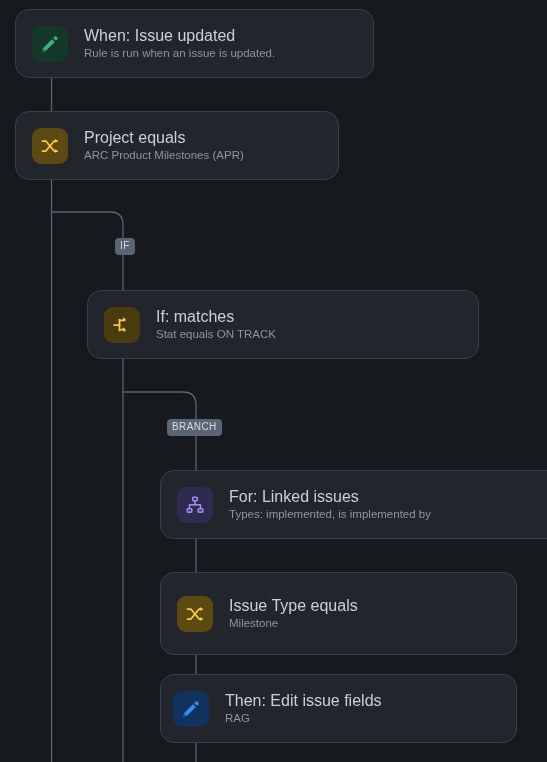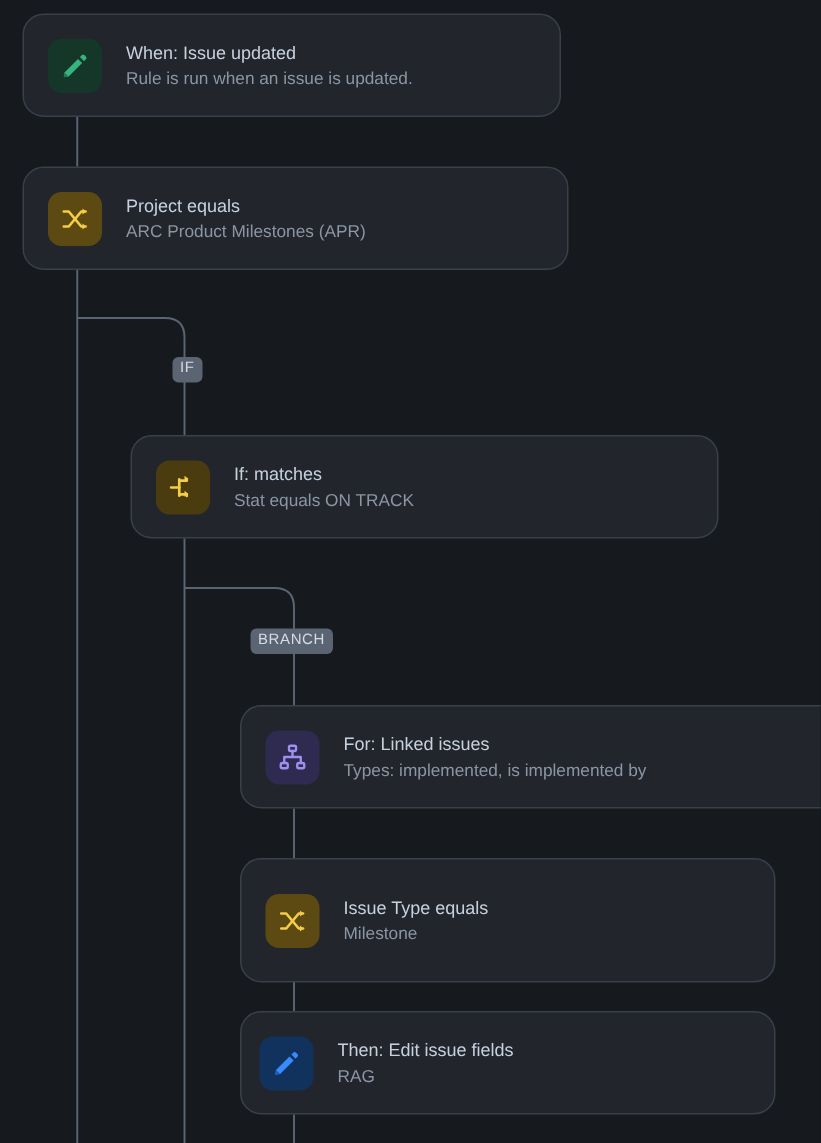--- a/index.html
+++ b/index.html
@@ -51,21 +51,21 @@
     margin-right: 16px;
   }
   .card-text {
     display: flex;
     flex-direction: column;
     justify-content: center;
     overflow: hidden;
   }
   .card-title {
     color: #c7d1de;
-    font-size: 12px;
+    font-size: 16px;
     line-height: 17px;
     white-space: nowrap;
   }
   .card-sub {
     color: #8b95a4;
     font-size: 11.5px;
     line-height: 16px;
     margin-top: 1px;
     white-space: nowrap;
   }
@@ -89,21 +89,21 @@
     line-height: 16px;
     height: 17px;
     padding: 0 5px;
     z-index: 4;
     white-space: nowrap;
     text-align: right;
   }
 
   
   #card-0 { left: 15px;  top: 9px;   width: 359px; height: 69px; }
-  #card-1 { left: 15px;  top: 111px; width: 364px; height: 69px; }
+  #card-1 { left: 15px;  top: 111px; width: 324px; height: 69px; }
   #card-2 { left: 87px;  top: 290px; width: 392px; height: 69px; }
   #card-3 { left: 160px; top: 470px; width: 416px; height: 69px; }
   #card-4 { left: 160px; top: 572px; width: 357px; height: 83px; }
   #card-5 { left: 160px; top: 674px; width: 357px; height: 69px; padding-left: 12px; }
 
   #badge-if     { left: 115px; top: 238px; }
   #badge-branch { left: 167px; top: 419px; }
 </style>
 </head>
 <body>

